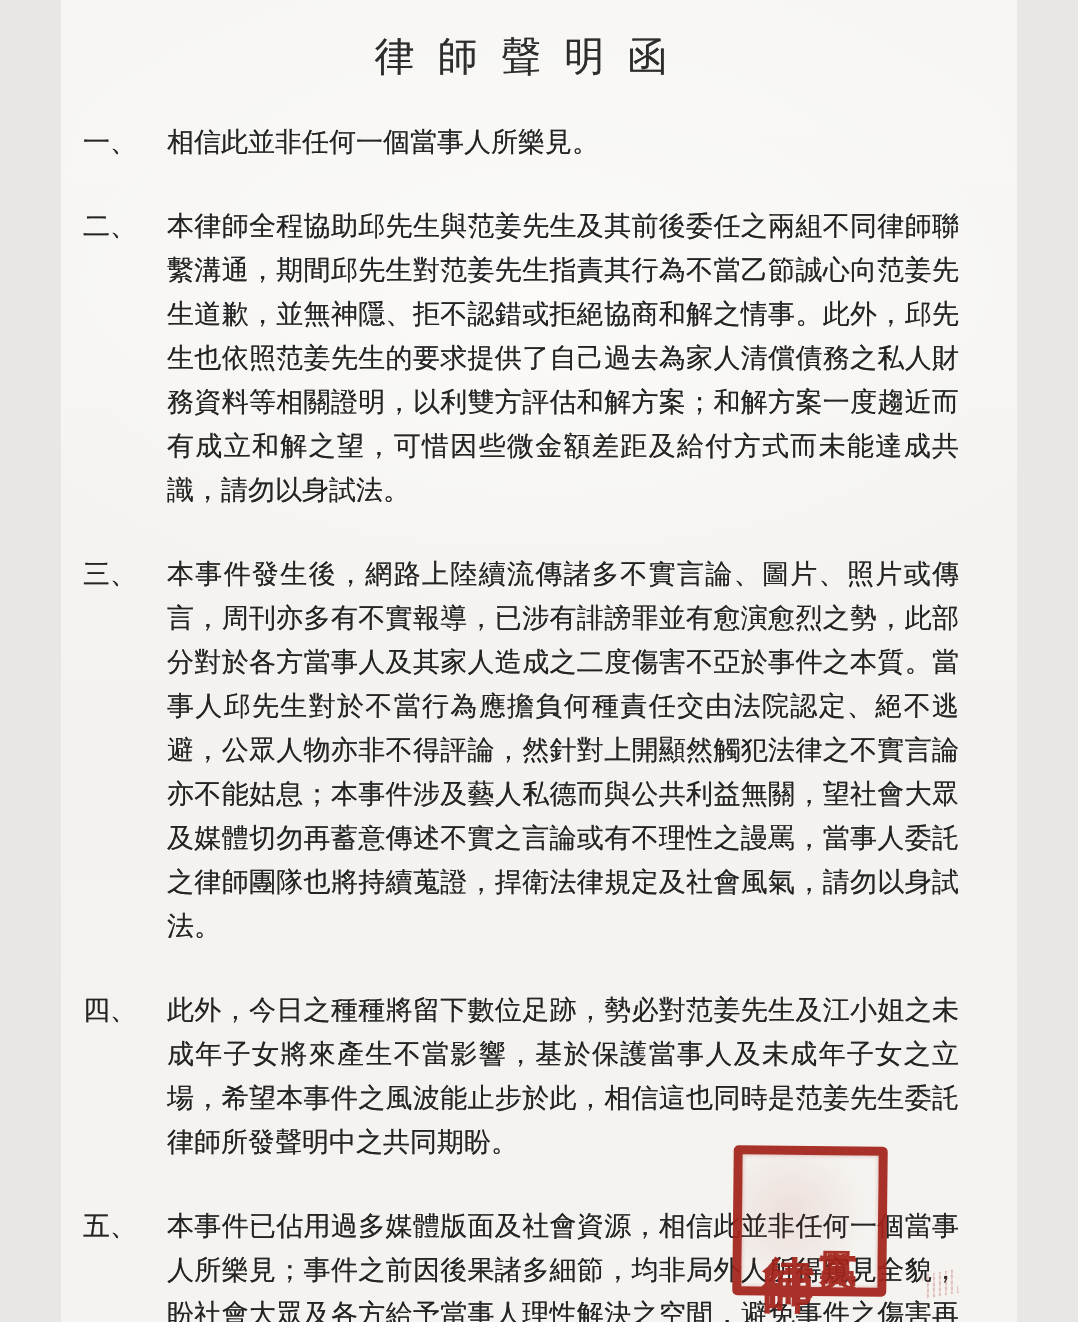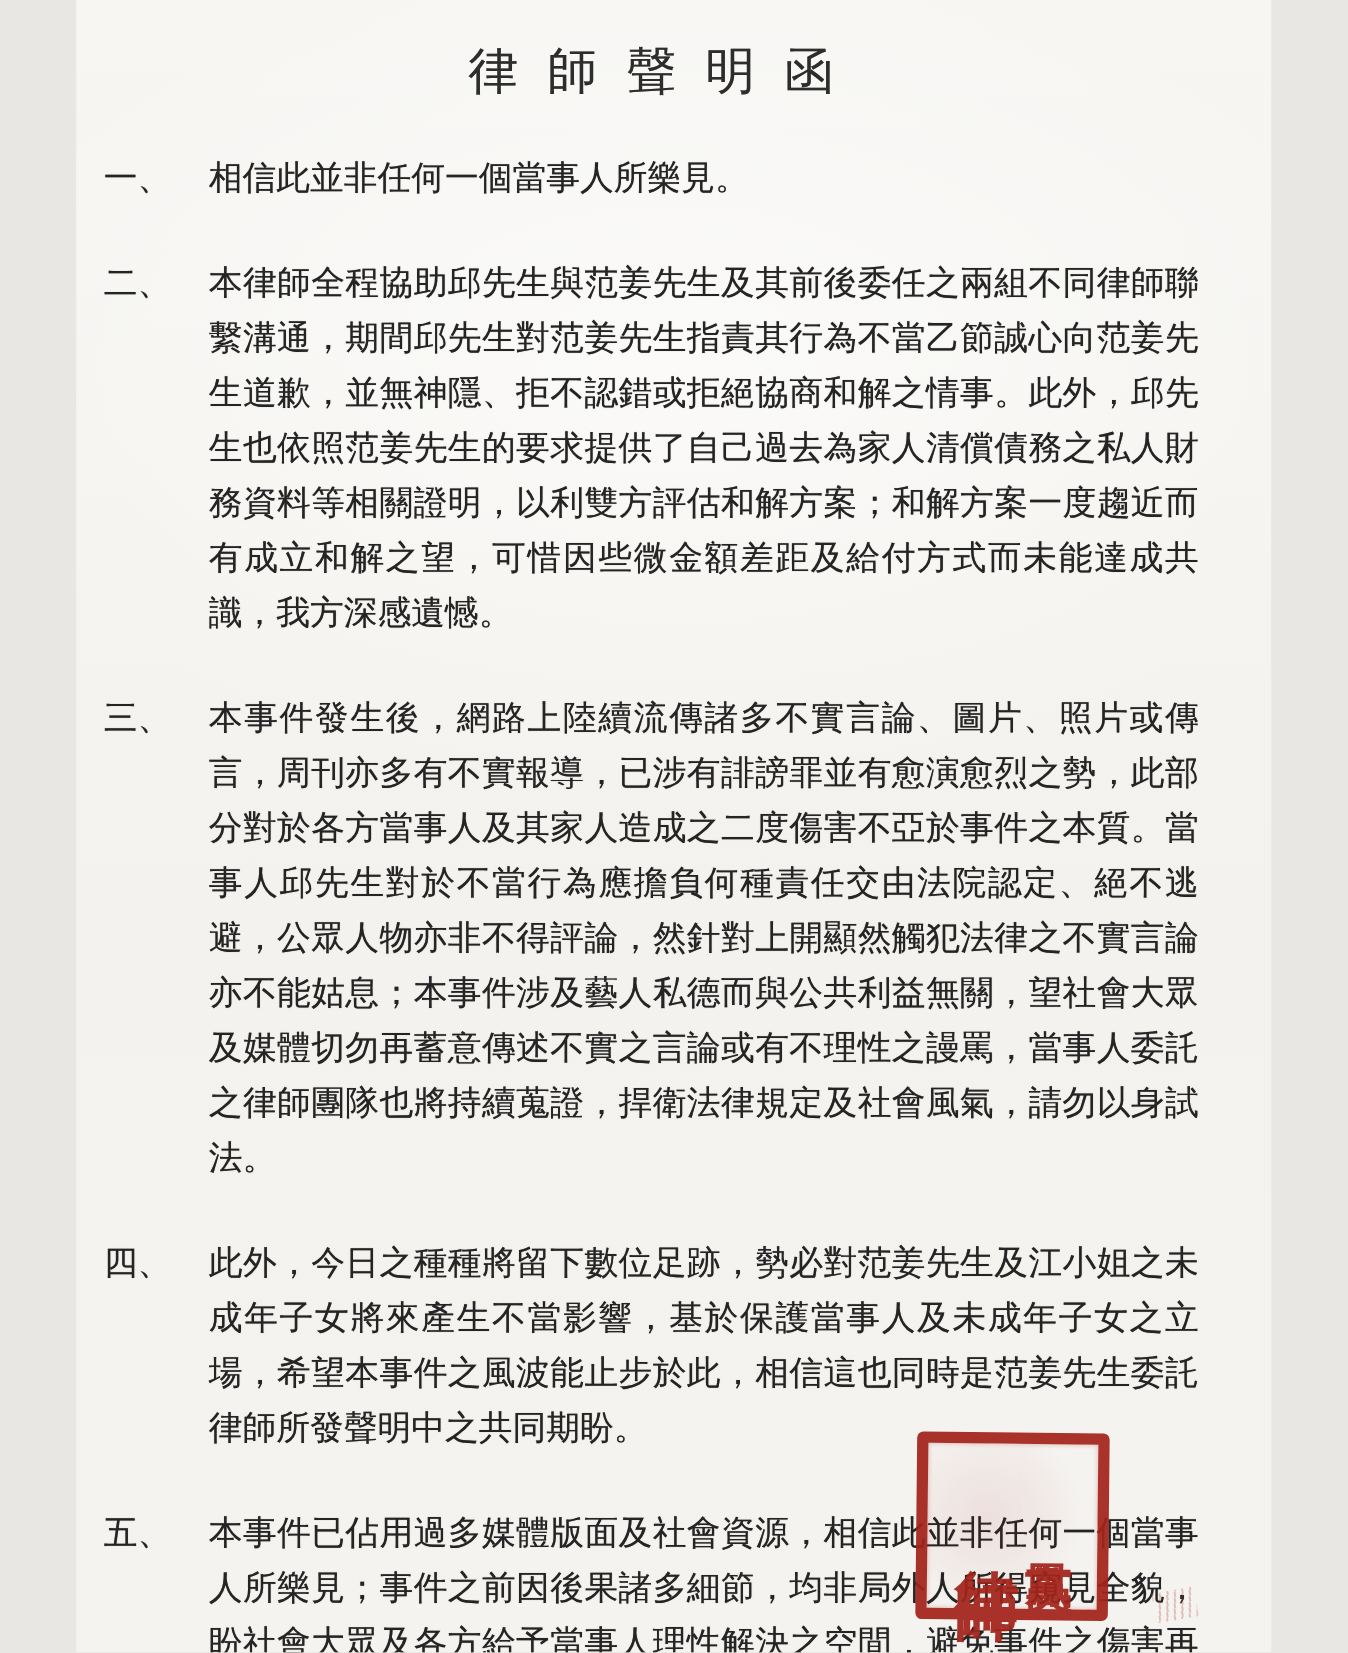--- a/index.html
+++ b/index.html
@@ -120,21 +120,21 @@
 
     <div class="doc-title">律師聲明函</div>
 
     <div class="item">
       <div class="item-marker">一、</div>
       <div class="item-text">相信此並非任何一個當事人所樂見。</div>
     </div>
 
     <div class="item">
       <div class="item-marker">二、</div>
-      <div class="item-text">本律師全程協助邱先生與范姜先生及其前後委任之兩組不同律師聯繫溝通，期間邱先生對范姜先生指責其行為不當乙節誠心向范姜先生道歉，並無神隱、拒不認錯或拒絕協商和解之情事。此外，邱先生也依照范姜先生的要求提供了自己過去為家人清償債務之私人財務資料等相關證明，以利雙方評估和解方案；和解方案一度趨近而有成立和解之望，可惜因些微金額差距及給付方式而未能達成共識，我方深感遺憾。</div>
+      <div class="item-text">本律師全程協助邱先生與范姜先生及其前後委任之兩組不同律師聯繫溝通，期間邱先生對范姜先生指責其行為不當乙節誠心向范姜先生道歉，並無神隱、拒不認錯或拒絕協商和解之情事。此外，邱先生也依照范姜先生的要求提供了自己過去為家人清償債務之私人財務資料等相關證明，以利雙方評估和解方案；和解方案一度趨近而有成立和解之望，可惜因些微金額差距及給付方式而未能達成共識，請勿以身試法。</div>
     </div>
 
     <div class="item">
       <div class="item-marker">三、</div>
       <div class="item-text">本事件發生後，網路上陸續流傳諸多不實言論、圖片、照片或傳言，周刊亦多有不實報導，已涉有誹謗罪並有愈演愈烈之勢，此部分對於各方當事人及其家人造成之二度傷害不亞於事件之本質。當事人邱先生對於不當行為應擔負何種責任交由法院認定、絕不逃避，公眾人物亦非不得評論，然針對上開顯然觸犯法律之不實言論亦不能姑息；本事件涉及藝人私德而與公共利益無關，望社會大眾及媒體切勿再蓄意傳述不實之言論或有不理性之謾罵，當事人委託之律師團隊也將持續蒐證，捍衛法律規定及社會風氣，請勿以身試法。</div>
     </div>
 
     <div class="item">
       <div class="item-marker">四、</div>
       <div class="item-text">此外，今日之種種將留下數位足跡，勢必對范姜先生及江小姐之未成年子女將來產生不當影響，基於保護當事人及未成年子女之立場，希望本事件之風波能止步於此，相信這也同時是范姜先生委託律師所發聲明中之共同期盼。</div>

